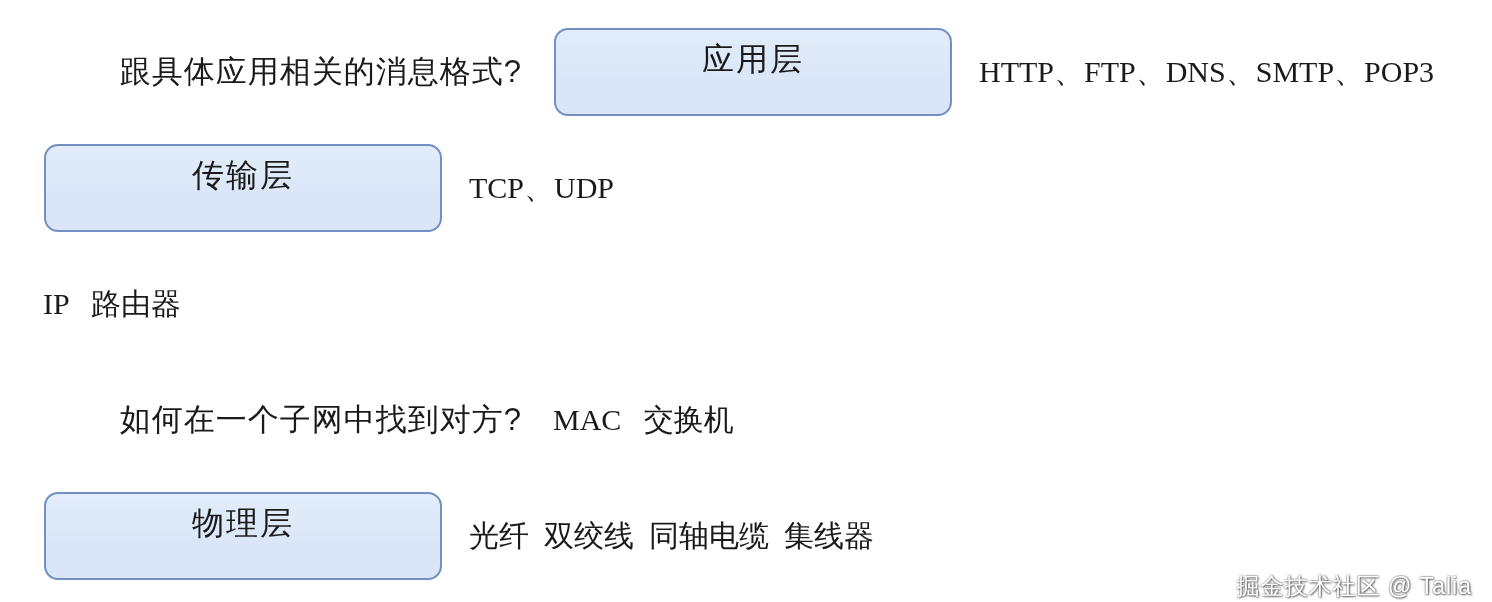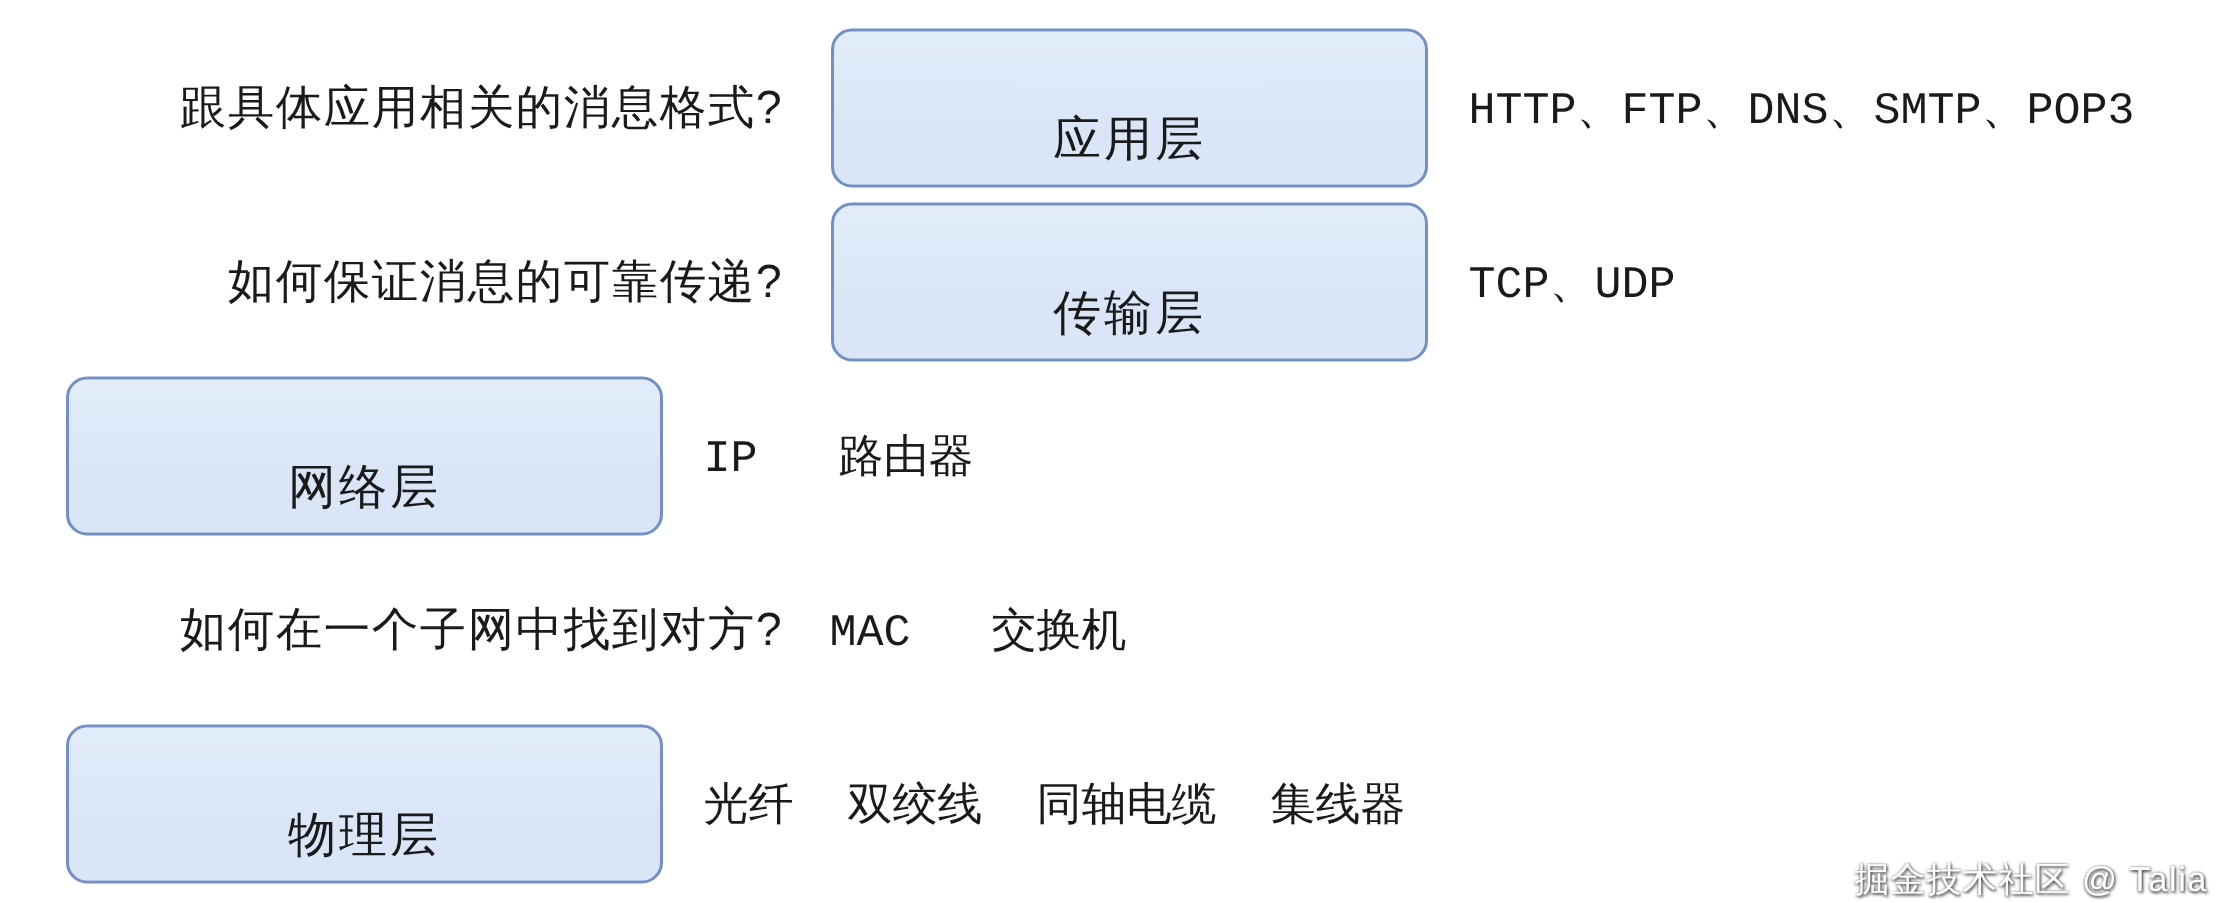--- a/index.html
+++ b/index.html
@@ -30,41 +30,41 @@
     flex: 0 0 510px;
     text-align: right;
     font-size: 31px;
     font-weight: 500;
     letter-spacing: 1px;
     white-space: nowrap;
   }
   .layer-box {
     flex: 0 0 398px;
     width: 398px;
-    height: 106px;
+    height: 88px;
     margin-left: 28px;
     background: linear-gradient(180deg, #e2ecfa 0%, var(--box-fill) 60%);
     border: 2.5px solid var(--box-border);
     border-radius: 14px;
     display: flex;
-    align-items: flex-end;
+    align-items: flex-start;
     justify-content: center;
     font-family: Liberation Serif, serif;
   }
   .layer-name {
     font-size: 32px;
     font-weight: 500;
     letter-spacing: 2px;
     white-space: nowrap;
   }
   .protocols {
     margin-left: 23px;
     font-size: 30px;
     font-weight: 500;
-    font-family: Liberation Mono, monospace;
+    font-family: Liberation Serif, serif;
     white-space: pre;
   }
   .watermark {
     position: absolute;
     right: 24px;
     bottom: 4px;
     font-size: 23px;
     font-weight: 500;
     color: #ffffff;
     text-shadow:
@@ -83,31 +83,27 @@
 
   <div class="row">
     <div class="question">跟具体应用相关的消息格式?</div>
     <div class="layer-box">
       <span class="layer-name">应用层</span>
     </div>
     <div class="protocols">HTTP、FTP、DNS、SMTP、POP3</div>
   </div>
 
   <div class="row">
-    <div class="question">如何保证消息的可靠传递?</div>
     <div class="layer-box">
       <span class="layer-name">传输层</span>
     </div>
     <div class="protocols">TCP、UDP</div>
   </div>
 
   <div class="row">
-    <div class="layer-box">
-      <span class="layer-name">网络层</span>
-    </div>
     <div class="protocols">IP   路由器</div>
   </div>
 
   <div class="row">
     <div class="question">如何在一个子网中找到对方?</div>
     <div class="protocols">MAC   交换机</div>
   </div>
 
   <div class="row">
     <div class="layer-box">

